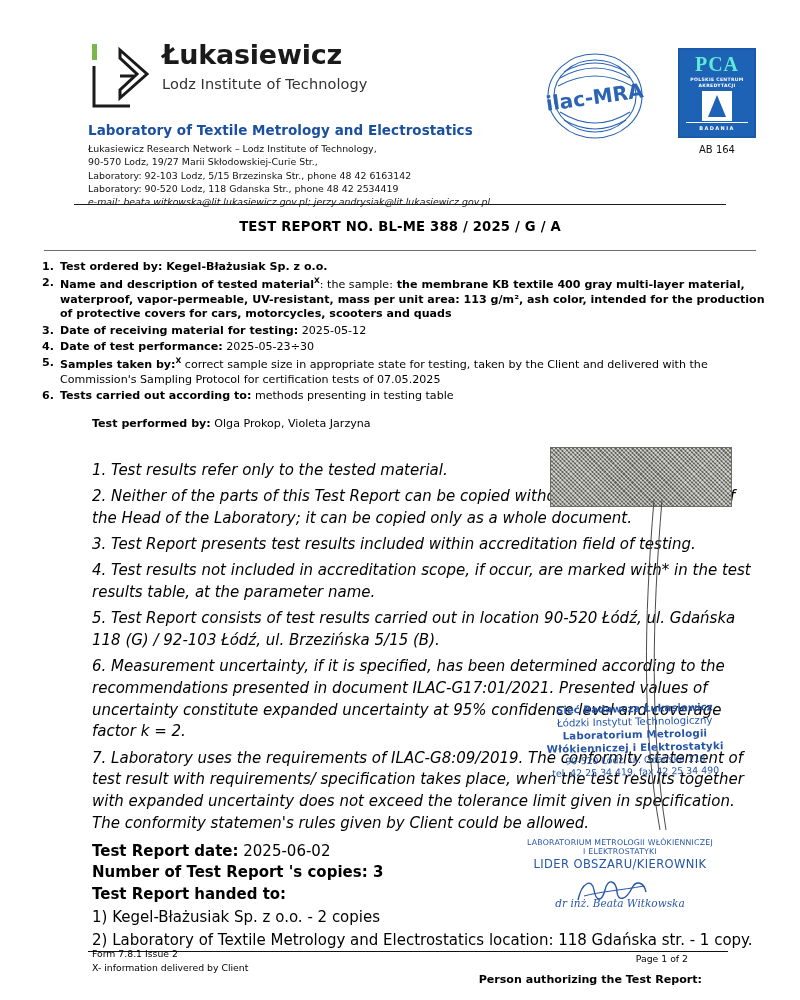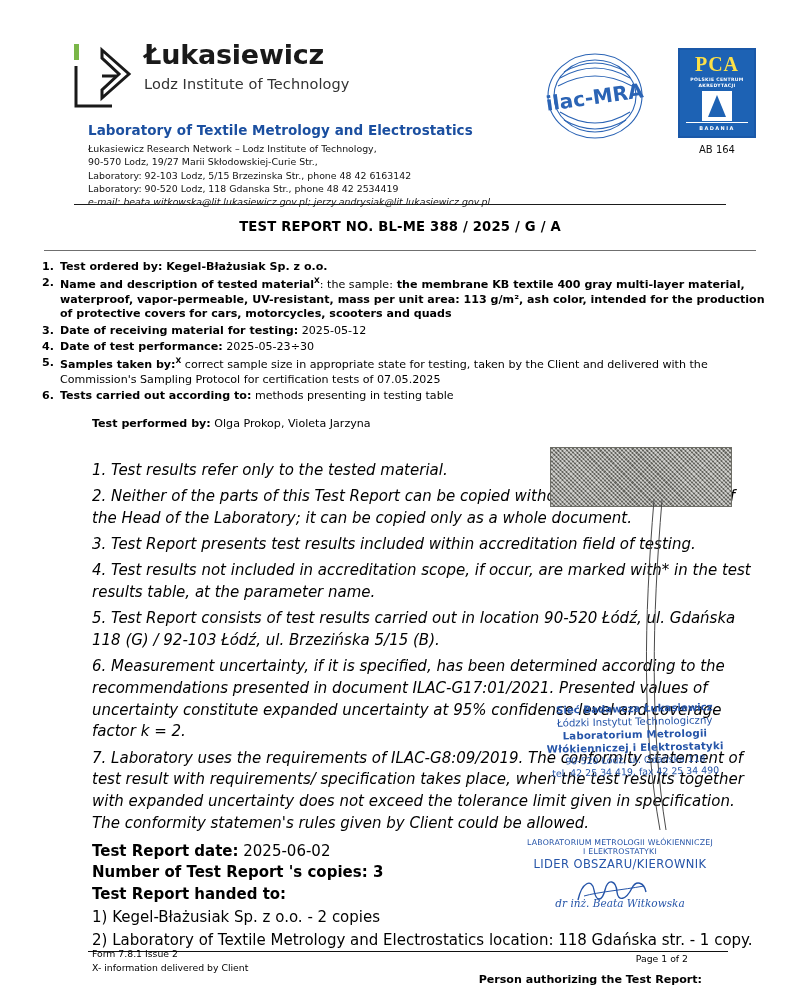--- a/index.html
+++ b/index.html
@@ -22,21 +22,21 @@
     box-sizing: border-box;
     padding: 22px 30px 10px 30px;
   }
   
   .header {
     position: relative;
     height: 175px;
   }
   .logo-block {
     position: absolute;
-    left: 42px;
+    left: 60px;
     top: 18px;
     width: 420px;
   }
   .logo-mark {
     position: absolute;
     left: 0;
     top: 4px;
     width: 62px;
     height: 66px;
   }
@@ -102,21 +102,21 @@
     background: #1d62b4;
     color: #fff;
     text-align: center;
     box-sizing: border-box;
   }
   .pca-top {
     font-size: 20px;
     font-weight: bold;
     letter-spacing: 1px;
     margin-top: 3px;
-    color: #fde047;
+    color: #5eead4;
     font-family: "Liberation Serif", serif;
   }
   .pca-sub {
     font-size: 4.6px;
     line-height: 1.35;
     letter-spacing: 0.3px;
     margin-top: 1px;
     font-weight: bold;
   }
   .pca-shape {

